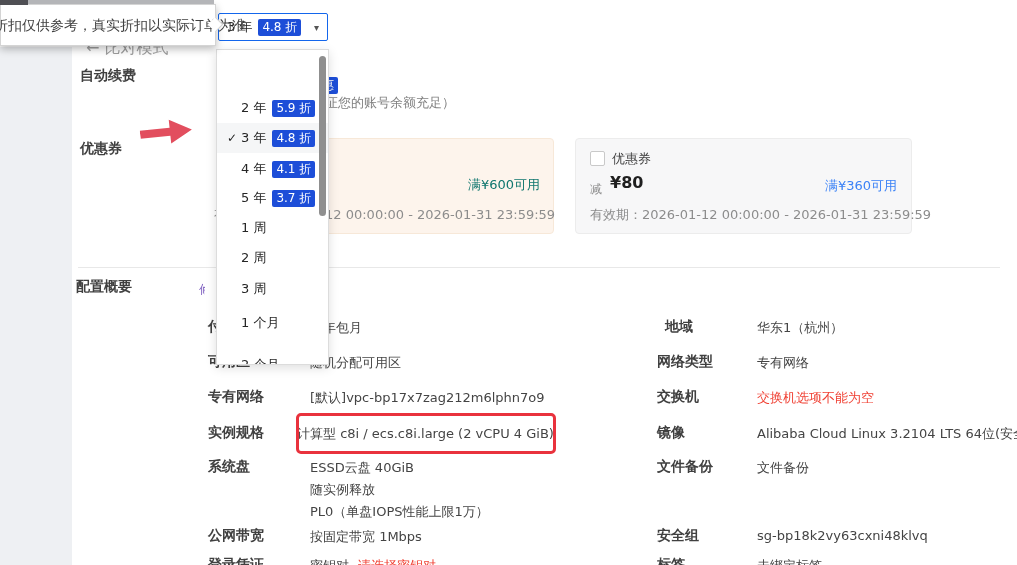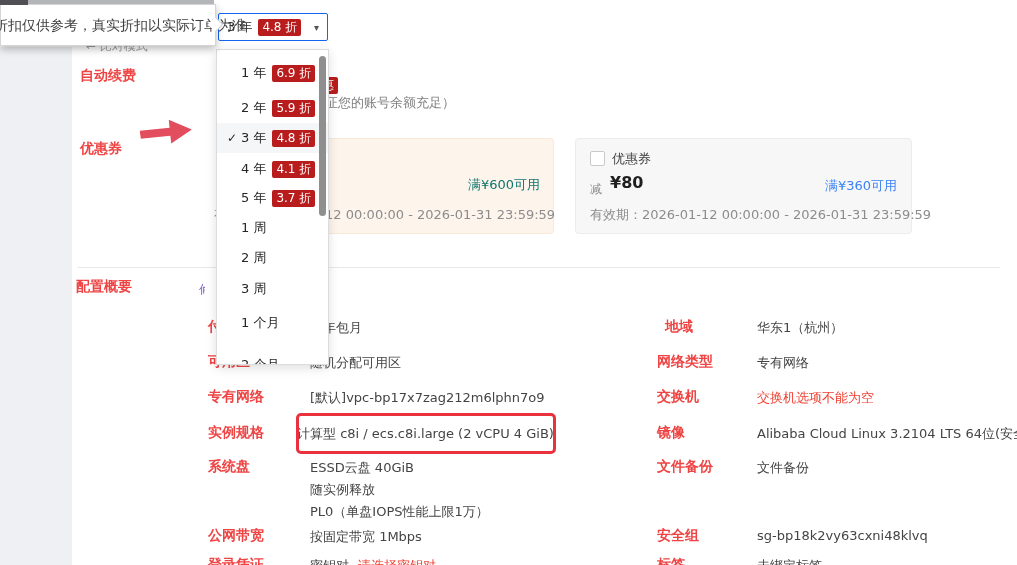--- a/index.html
+++ b/index.html
@@ -1,37 +1,37 @@
 <!DOCTYPE html>
 <html><head>
 <meta charset="utf-8">
 <style>
   html,body{margin:0;padding:0;background:#fff;}
   #screen{position:relative;width:1017px;height:565px;overflow:hidden;background:#fff;
     font-family:"DejaVu Sans","Liberation Sans",sans-serif;color:#262626;}
   .abs{position:absolute;white-space:nowrap;}
-  .lbl{font-size:14px;font-weight:bold;color:#ef4444;}
+  .lbl{font-size:14px;font-weight:bold;color:#404040;}
   .val{font-size:13px;color:#444;}
   .gray{color:#8c8c8c;}
   .sidebar{left:0;top:47px;width:72px;height:518px;background:#eef0f3;z-index:0;}
   .strip1{left:0;top:0;width:214px;height:4px;background:#b4b5b8;z-index:33;}
   .strip2{left:0;top:0;width:28px;height:5px;background:#4f4f54;z-index:34;}
   .tooltip{left:0;top:4px;width:214px;height:40px;background:#fff;border:1px solid #d4d4d4;
     box-shadow:0 3px 8px rgba(0,0,0,.28);z-index:32;overflow:visible;}
   .tooltip-text{position:absolute;left:-7px;top:0;line-height:40px;font-size:14px;color:#404040;
     white-space:nowrap;}
   .tooltip-arrow{position:absolute;right:-6px;top:14px;width:10px;height:10px;background:#fff;
     border-top:1px solid #d4d4d4;border-right:1px solid #d4d4d4;transform:rotate(45deg);}
-  .back-link{left:86px;top:38px;font-size:12px;color:#9e9e9e;z-index:1;}
+  .back-link{left:86px;top:38px;font-size:16px;color:#9e9e9e;z-index:1;}
   .select{left:218px;top:13px;width:110px;height:28px;background:#fff;border:1px solid #1366ec;
     border-radius:2px;display:flex;align-items:center;padding:0 8px;box-sizing:border-box;
     gap:6px;z-index:31;}
   .select-label{font-size:13px;color:#262626;}
   .caret{margin-left:auto;font-size:10px;color:#555;}
-  .badge{display:inline-block;background:#b91c1c;color:#fff;font-size:12px;line-height:17px;
+  .badge{display:inline-block;background:#1d4ed8;color:#fff;font-size:12px;line-height:17px;
     padding:0 4px;border-radius:2px;}
   .panel{left:216px;top:49px;width:111px;height:314px;background:#fff;border:1px solid #dcdcdc;
     box-shadow:0 3px 10px rgba(0,0,0,.13);z-index:30;overflow:hidden;}
   .dd-item{position:absolute;left:0;width:100%;height:30px;line-height:30px;padding-left:10px;
     box-sizing:border-box;font-size:13px;color:#262626;cursor:pointer;}
   .dd-item.sel{background:#f5f6f7;}
   .check{display:inline-block;width:14px;font-size:12px;color:#262626;}
   .dd-badge{margin-left:6px;}
   .thumb{position:absolute;left:102px;top:6px;width:7px;height:160px;background:#8f8f8f;
     border-radius:4px;z-index:31;}
@@ -117,23 +117,20 @@
     <polygon points="0,12 30,12 30,4 52,16 30,28 30,20 0,20" fill="#e24e5e"></polygon>
   </svg>
 
   <div class="abs select">
     <span class="select-label">3 年</span>
     <span class="badge">4.8 折</span>
     <span class="caret">▾</span>
   </div>
 
   <div class="abs panel">
-    <div class="dd-item" style="top:8px">
-      <span class="check"></span><span>1 年</span><span class="badge dd-badge">6.9 折</span>
-    </div>
     <div class="dd-item" style="top:43px">
       <span class="check"></span><span>2 年</span><span class="badge dd-badge">5.9 折</span>
     </div>
     <div class="dd-item sel" style="top:73px">
       <span class="check">✓</span><span>3 年</span><span class="badge dd-badge">4.8 折</span>
     </div>
     <div class="dd-item" style="top:104px">
       <span class="check"></span><span>4 年</span><span class="badge dd-badge">4.1 折</span>
     </div>
     <div class="dd-item" style="top:133px">

